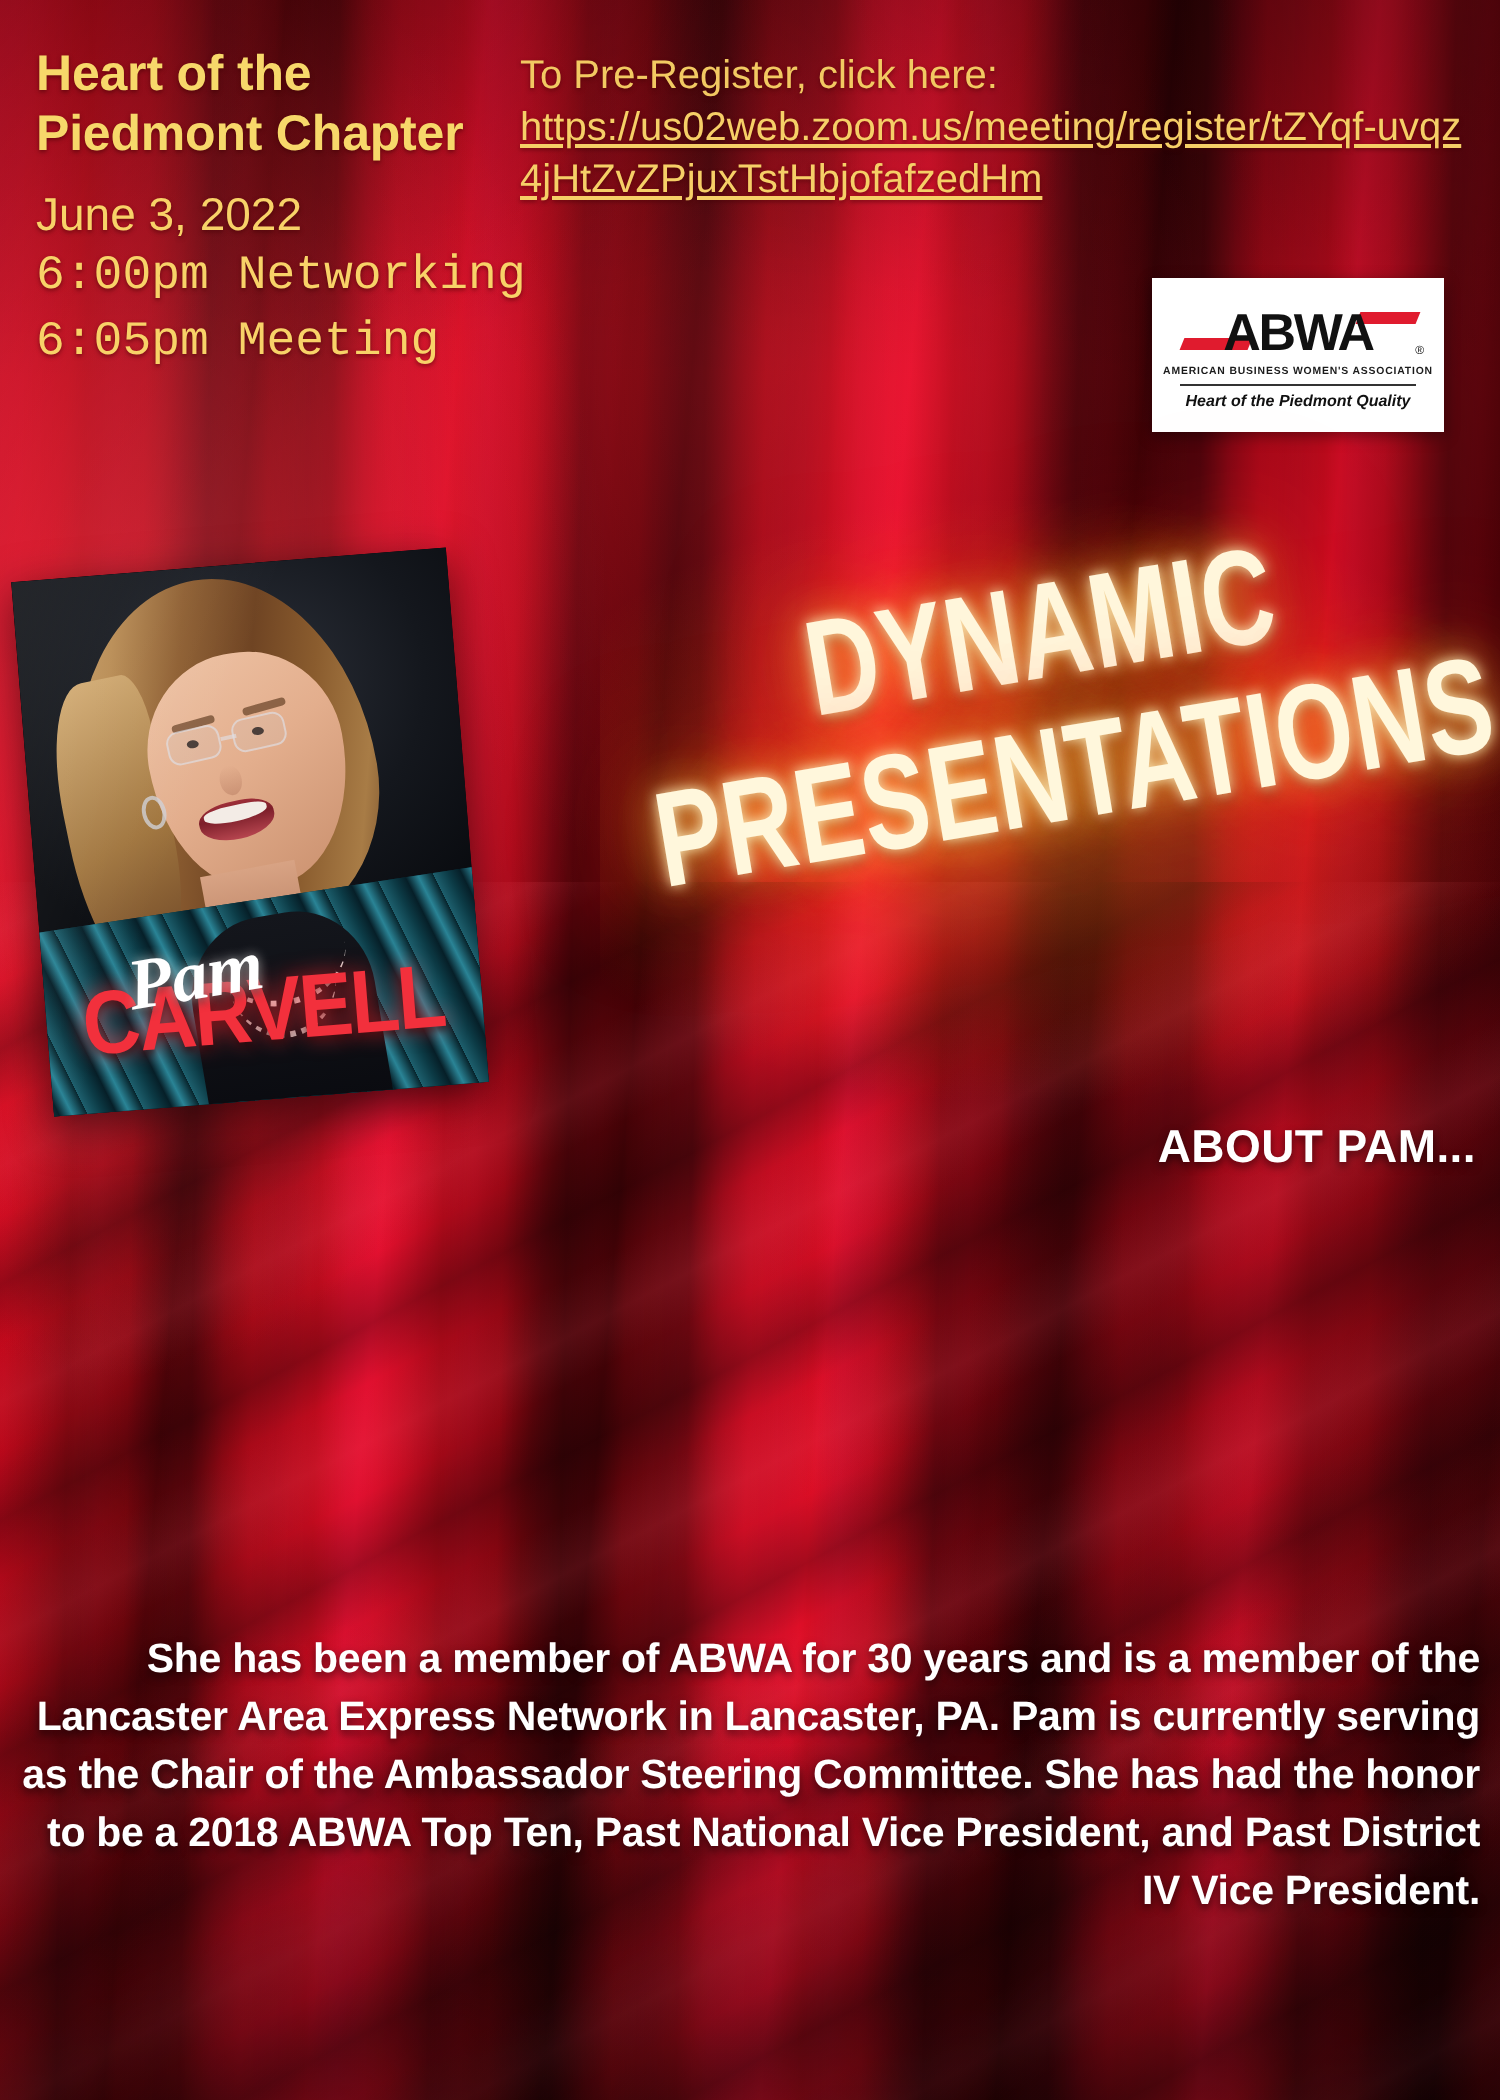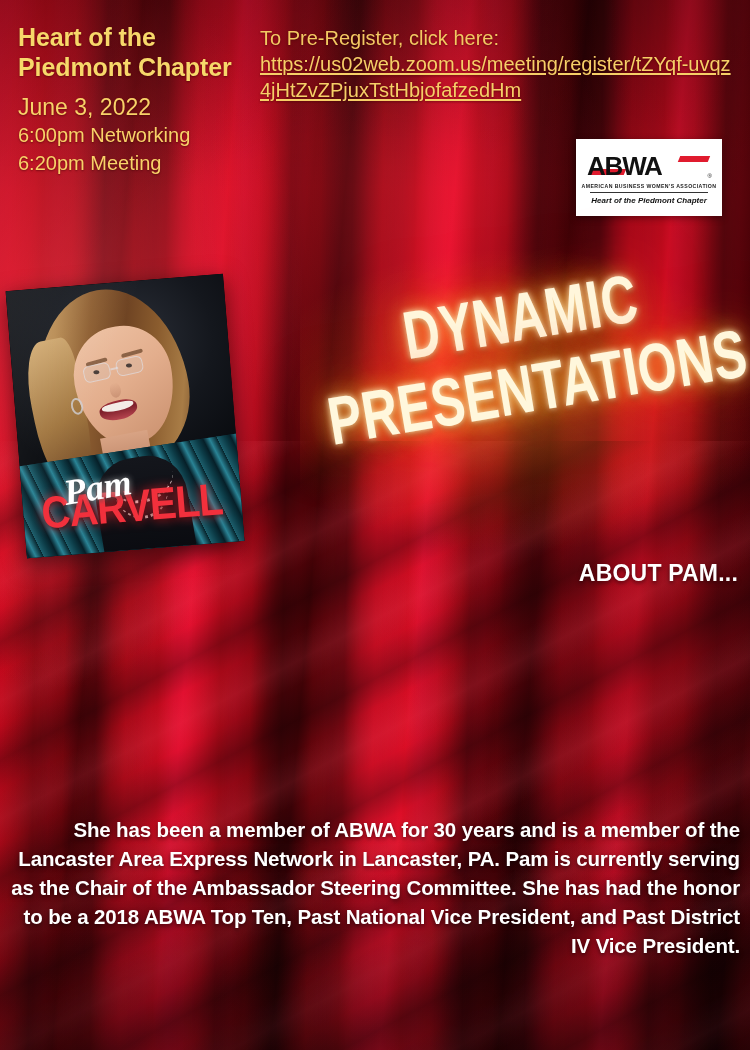--- a/index.html
+++ b/index.html
@@ -104,22 +104,23 @@
   .meet-date {
     margin-top:11px;
     font-size:23px; font-weight:normal; line-height:1.26;
     color:#F8D268;
   }
   .meet-sub {
     font-size:23px; font-weight:normal; line-height:1.26;
     color:#F8D268;
   }
   .meet-time {
-    font-size:20px; font-weight:normal; line-height:1.38;
+    font-size:24px; font-weight:normal; line-height:1.38;
     color:#F8D268;
+    font-family:Liberation Mono, monospace;
   }
 
   
   .hdr-reg {
     position:absolute; left:260px; top:26px; width:478px;
     text-align:left;
     color:#F3C861;
   }
   .reg-lead {
     font-size:20px; line-height:1.25;
@@ -140,21 +141,21 @@
     position:absolute; left:576px; top:139px;
     width:146px; height:77px;
     background:#ffffff;
     display:flex; flex-direction:column;
     align-items:center; justify-content:center;
     box-shadow:0 2px 7px rgba(0,0,0,.40);
   }
   .logo-mark {
     position:relative;
     width:124px; height:32px;
-    display:flex; align-items:center; justify-content:flex-start;
+    display:flex; align-items:center; justify-content:center;
   }
   .logo-swoosh-l, .logo-swoosh-r {
     position:absolute; height:6px; background:#E01B2E;
   }
   .logo-swoosh-l { left:4px;  top:19px; width:34px; transform:skewX(-22deg); }
   .logo-swoosh-r { right:2px; top:6px;  width:30px; transform:skewX(-22deg); }
   .logo-word {
     position:relative; z-index:2;
     font-size:26px; font-weight:bold; letter-spacing:-1.2px;
     color:#111; font-family:"Liberation Sans", sans-serif;
@@ -384,38 +385,38 @@
   <div class="stage-glow"></div>
   <div class="curtain-vignette"></div>
 
   <div class="hdr-left">
     <div class="chapter-name">
       <div>Heart of the</div>
       <div>Piedmont Chapter</div>
     </div>
     <div class="meet-date">June 3, 2022</div>
     <div class="meet-time">6:00pm  Networking</div>
-    <div class="meet-time">6:20pm  Meeting</div>
+    <div class="meet-time">6:05pm  Meeting</div>
   </div>
 
   <div class="hdr-reg">
     <div class="reg-lead">To Pre-Register, click here:</div>
     <a class="reg-url" href="#">https://us02web.zoom.us/meeting/register/tZYqf-uvqz4jHtZvZPjuxTstHbjofafzedHm</a>
   </div>
 
   <div class="logo-card">
     <div class="logo-mark">
       <span class="logo-swoosh-l"></span>
       <span class="logo-swoosh-r"></span>
       <span class="logo-word">ABWA</span>
       <span class="logo-reg">®</span>
     </div>
     <div class="logo-tag">AMERICAN BUSINESS WOMEN'S ASSOCIATION</div>
     <div class="logo-rule"></div>
-    <div class="logo-chapter">Heart of the Piedmont Chapter</div>
+    <div class="logo-chapter">Heart of the Piedmont Quality</div>
   </div>
 
   <div class="photo-wrap">
     <div class="photo-bg"></div>
     <div class="ph-hair"></div>
     <div class="ph-hair-left"></div>
     <div class="ph-face"></div>
     <div class="ph-brow-l"></div>
     <div class="ph-brow-r"></div>
     <div class="ph-eye-l"></div>

